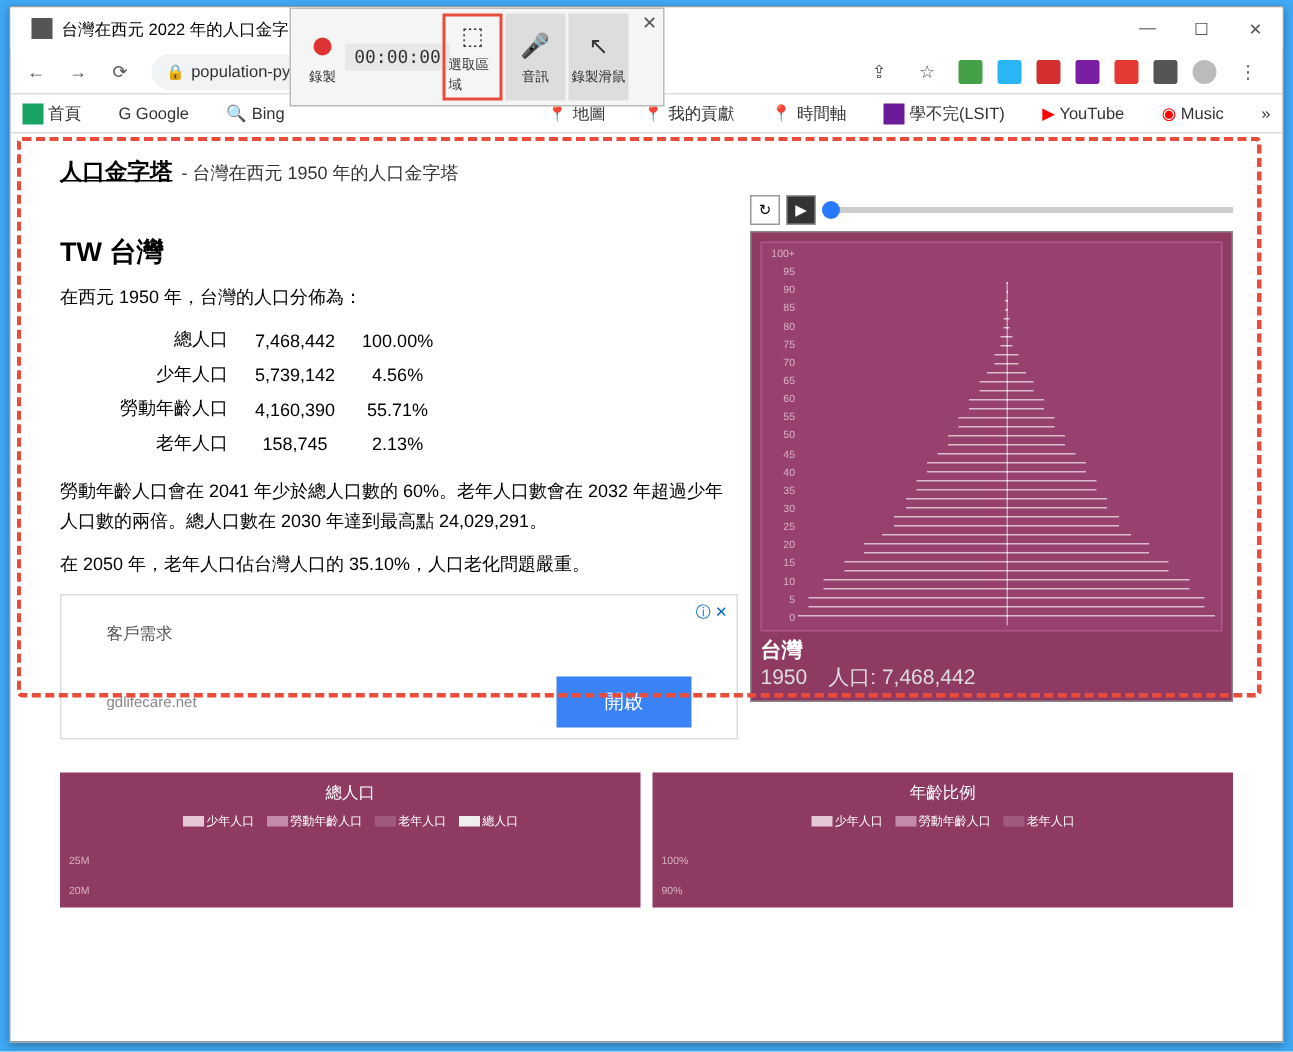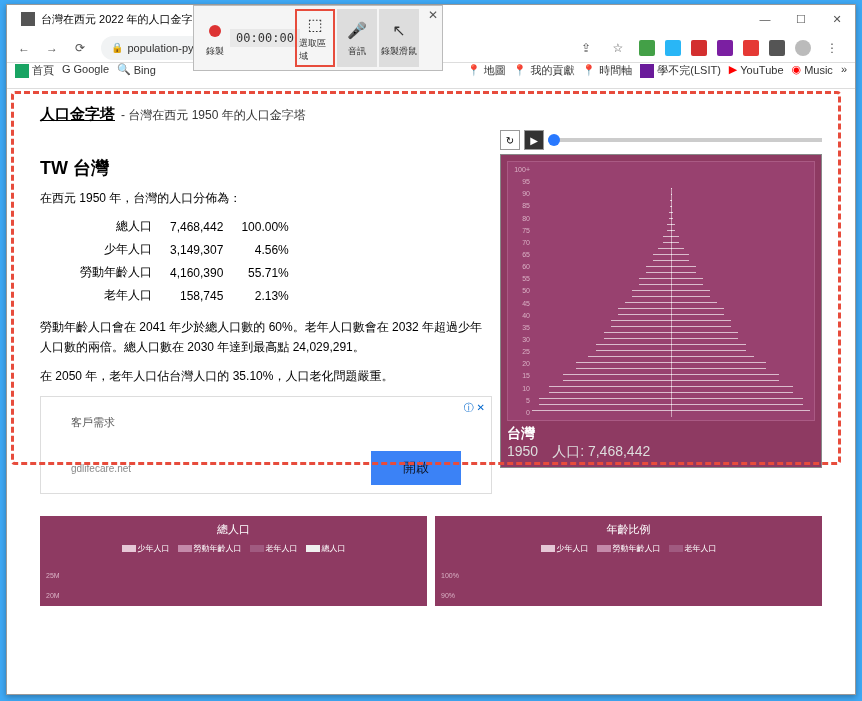--- a/index.html
+++ b/index.html
@@ -14,21 +14,21 @@
     .win-controls { position: absolute; right: 0; top: 0; display: flex; }
     .win-controls div { width: 36px; height: 28px; display: flex; align-items: center; justify-content: center; color: #555; font-size: 11px; }
 
     .toolbar { height: 30px; display: flex; align-items: center; padding: 0 6px; gap: 6px; border-bottom: 1px solid #ddd; }
     .tb-btn { width: 22px; height: 22px; display: flex; align-items: center; justify-content: center; color: #555; border-radius: 50%; }
     .addr { flex: 1; height: 24px; background: #f1f3f4; border-radius: 12px; display: flex; align-items: center; padding: 0 10px; font-size: 11px; color: #333; margin-left: 4px; max-width: 160px; }
     .addr .lock { font-size: 10px; margin-right: 4px; }
     .tb-right { margin-left: auto; display: flex; gap: 10px; align-items: center; padding-right: 6px; }
     .tb-icon { width: 16px; height: 16px; border-radius: 2px; }
 
-    .bookmarkbar { height: 26px; display: flex; align-items: flex-start; padding: 0 8px; gap: 8px; border-bottom: 1px solid #ddd; font-size: 11px; }
+    .bookmarkbar { height: 26px; display: flex; align-items: center; padding: 0 8px; gap: 25px; border-bottom: 1px solid #ddd; font-size: 11px; }
     .bm { display: flex; align-items: center; gap: 3px; color: #333; }
     .bm .i { width: 14px; height: 14px; display: inline-block; }
 
     .recorder-toolbar { position: absolute; top: 0; left: 186px; width: 250px; height: 66px; background: #f5f5f5; border: 1px solid #bbb; display: flex; align-items: center; z-index: 10; }
     .rec-item { display: flex; flex-direction: column; align-items: center; justify-content: center; width: 40px; height: 58px; font-size: 9px; color: #333; margin: 0 1px; }
     .rec-icon { width: 24px; height: 24px; display: flex; align-items: center; justify-content: center; font-size: 16px; margin-bottom: 2px; }
     .rec-dot { width: 12px; height: 12px; background: #d33; border-radius: 50%; }
     .rec-time { font-family: monospace; font-size: 12px; padding: 2px 6px; background: #e8e8e8; }
     .rec-highlight { border: 2px solid #e74c3c; padding: 2px; }
     .rec-close { position: absolute; top: 2px; right: 4px; font-size: 12px; color: #555; }
@@ -41,30 +41,30 @@
     .page-title { font-size: 15px; font-weight: bold; text-decoration: underline; }
     .page-sub { font-size: 12px; color: #333; }
 
     .main-row { display: flex; gap: 8px; }
     .left-col { flex: 1; min-width: 0; margin-top: 20px; }
     .right-col { width: 322px; flex-shrink: 0; }
 
     .region { font-size: 18px; font-weight: bold; margin: 6px 0 10px; }
     .summary { font-size: 12px; margin: 8px 0; }
     table.pop { font-size: 12px; border-collapse: collapse; margin: 4px 0 10px 40px; }
-    table.pop td { padding: 3px 18px 3px 0; text-align: right; }
+    table.pop td { padding: 3px 18px 3px 0; text-align: center; }
     table.pop td:first-child { text-align: right; }
     .para { font-size: 12px; line-height: 1.7; margin: 8px 0; }
 
     .ad-box { border: 1px solid #ddd; padding: 18px 30px; margin-top: 10px; position: relative; }
     .ad-close { position: absolute; top: 4px; right: 6px; font-size: 10px; color: #06c; }
     .ad-title { font-size: 14px; margin-bottom: 6px; }
     .ad-line { font-size: 11px; color: #555; margin-bottom: 3px; }
     .ad-url { font-size: 10px; color: #888; margin-top: 30px; display: inline-block; }
-    .ad-btn { float: right; background: #3b82f6; color: #0f172a; padding: 8px 32px; border: none; font-size: 13px; margin-top: 18px; }
+    .ad-btn { float: right; background: #3b82f6; color: #ffffff; padding: 8px 32px; border: none; font-size: 13px; margin-top: 18px; }
 
     .play-row { display: flex; align-items: center; gap: 4px; margin-bottom: 4px; }
     .play-btn { width: 20px; height: 20px; border: 1px solid #999; background: #fff; display: flex; align-items: center; justify-content: center; font-size: 10px; }
     .slider { flex: 1; height: 4px; background: #ccc; position: relative; }
     .slider-thumb { position: absolute; left: 0; top: -4px; width: 12px; height: 12px; background: #2979ff; border-radius: 50%; }
 
     .pyramid-panel { background: #8e3a62; border: 1px solid #888; padding: 6px; }
     .pyramid-chart { position: relative; height: 260px; background: #98416f; border: 1px solid #aa5a84; }
     .yaxis { position: absolute; left: 0; top: 0; bottom: 0; width: 22px; display: flex; flex-direction: column; justify-content: space-between; font-size: 7px; color: #d9b0c4; padding: 4px 0; text-align: right; }
     .pyramid-area { position: absolute; left: 24px; right: 4px; top: 4px; bottom: 4px; display: flex; flex-direction: column; justify-content: flex-end; }
@@ -205,21 +205,21 @@
 
         <table class="pop">
           <tbody id="pop-tbody">
               <tr>
                 <td>總人口</td>
                 <td>7,468,442</td>
                 <td>100.00%</td>
               </tr>
               <tr>
                 <td>少年人口</td>
-                <td>3,149,307</td>
+                <td>5,739,142</td>
                 <td>4.56%</td>
               </tr>
               <tr>
                 <td>勞動年齡人口</td>
                 <td>4,160,390</td>
                 <td>55.71%</td>
               </tr>
               <tr>
                 <td>老年人口</td>
                 <td>158,745</td>

